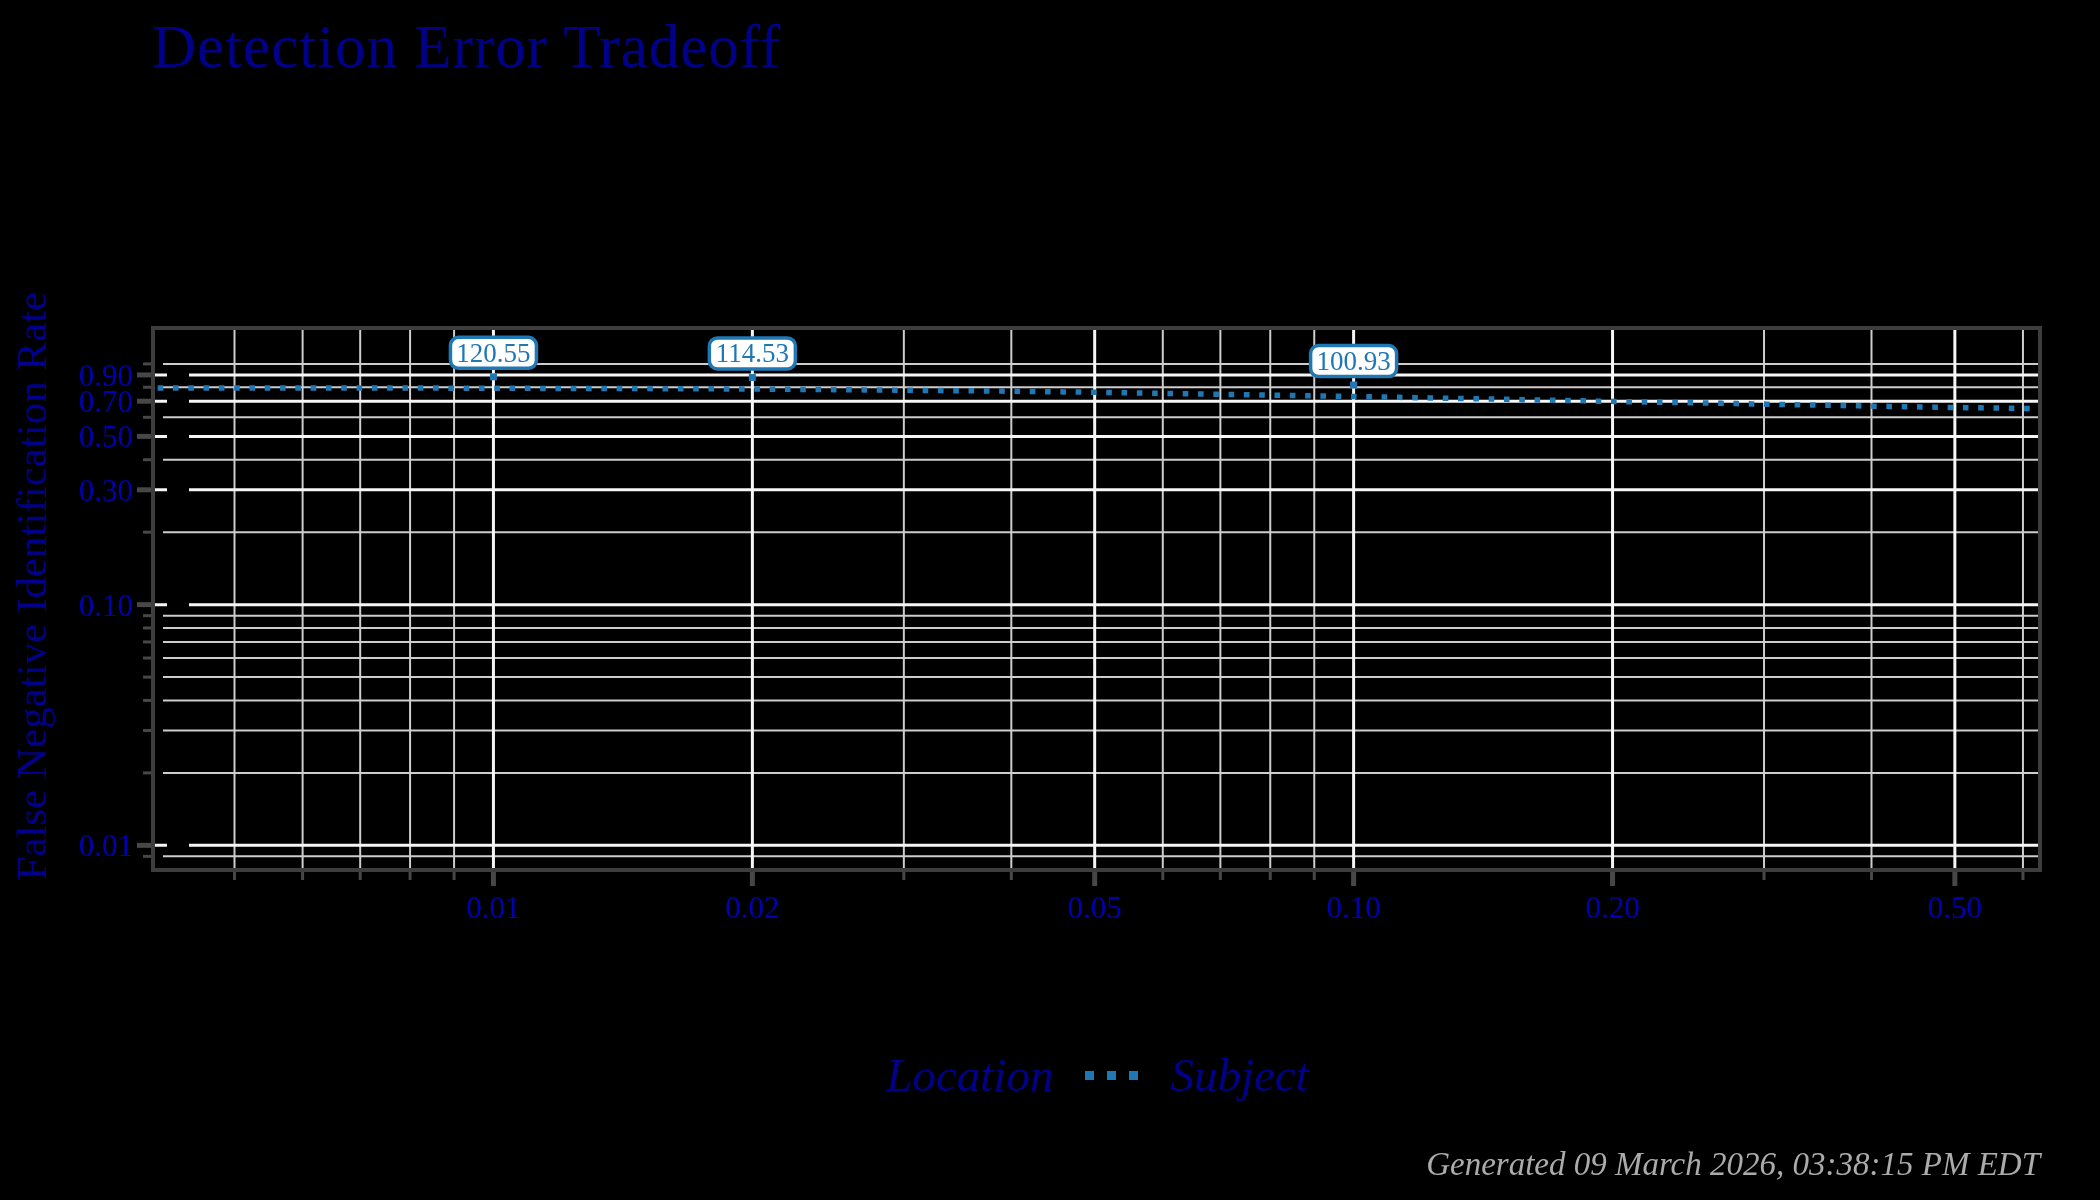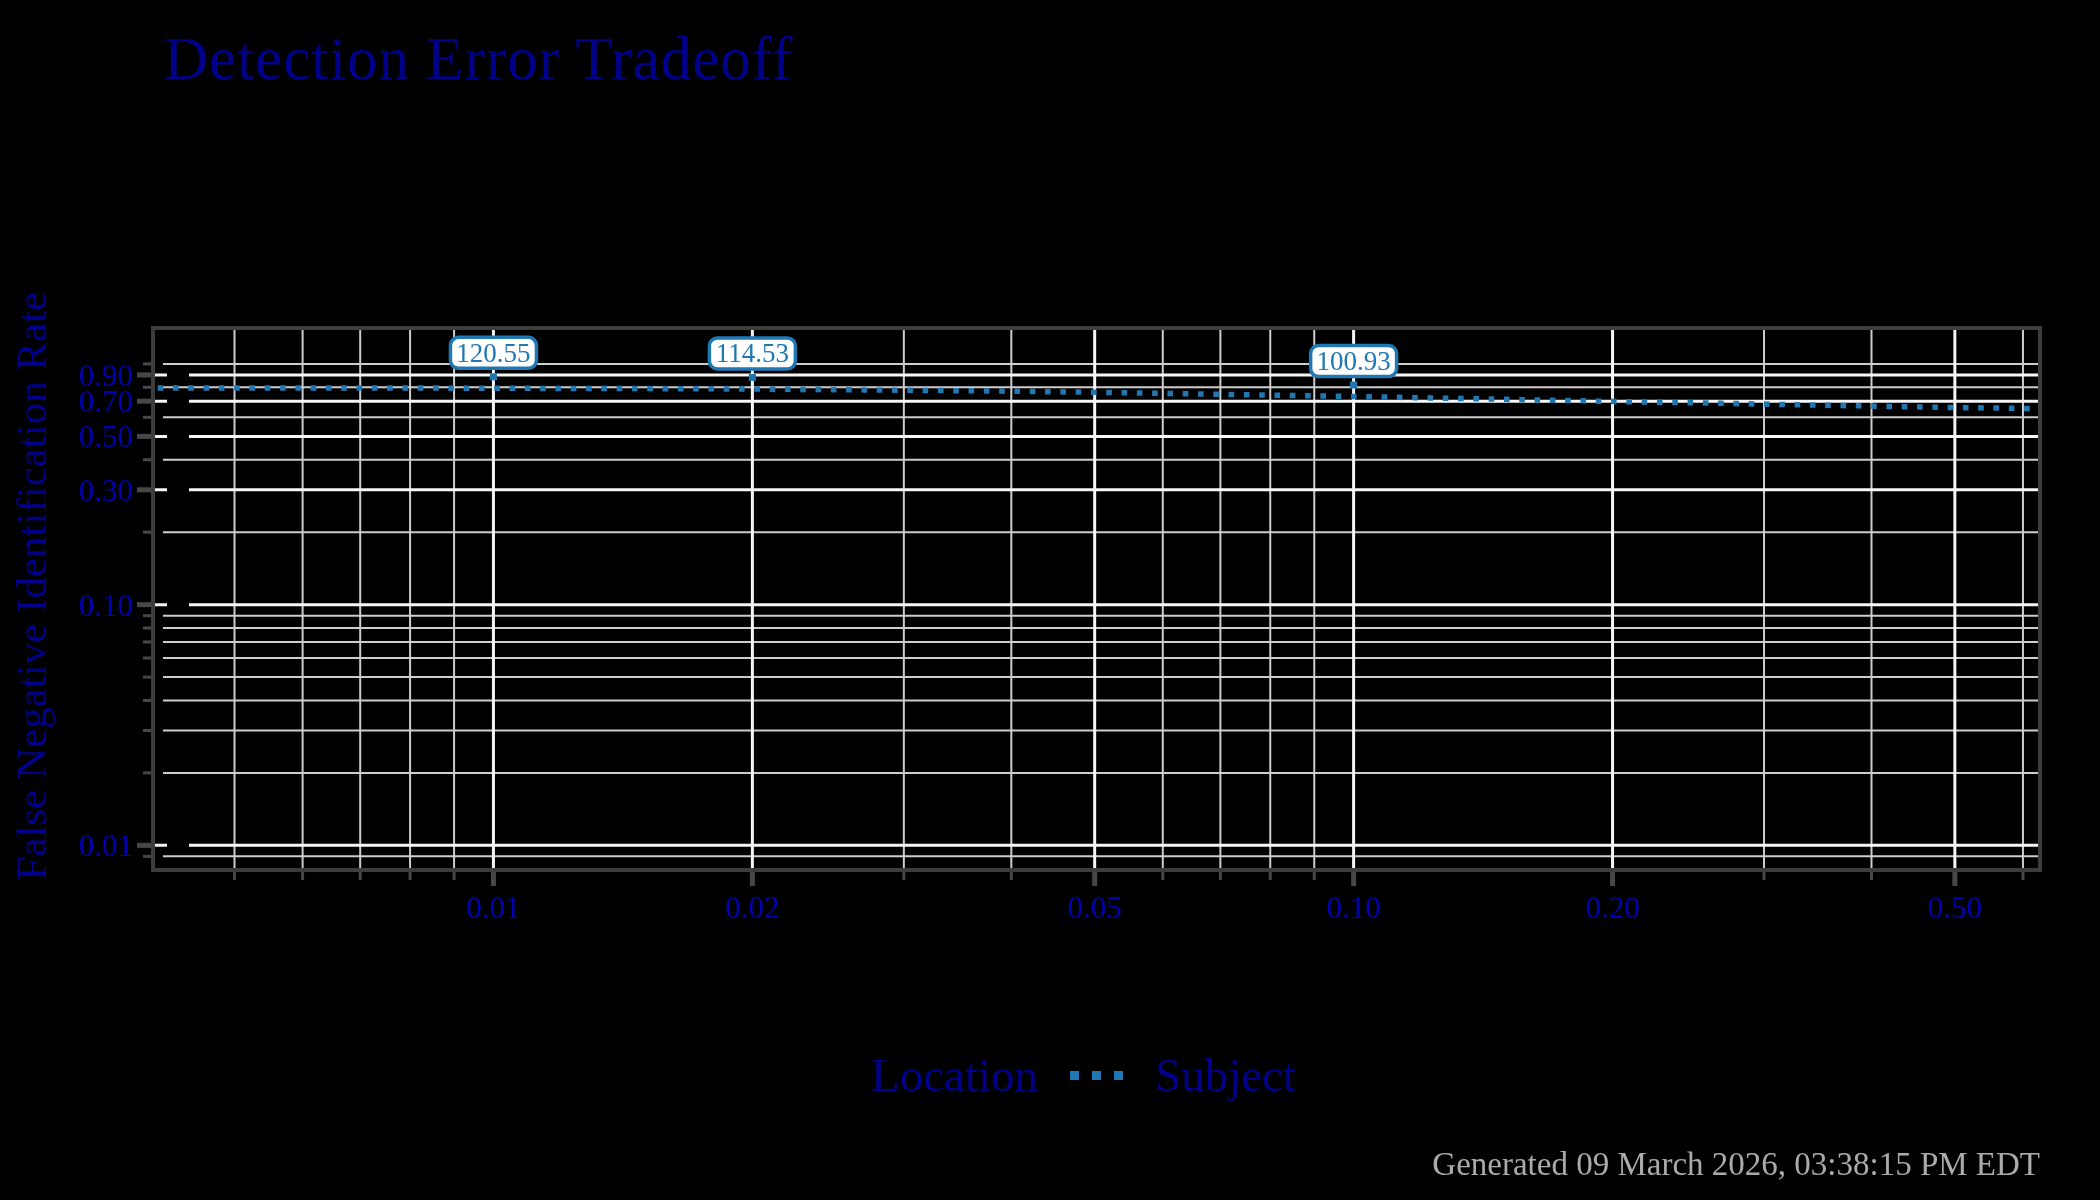--- a/index.html
+++ b/index.html
@@ -1,29 +1,29 @@
 <!DOCTYPE html>
 <html><head>
 <meta charset="utf-8">
 <style>
   html,body{margin:0;padding:0;background:#000;}
   .page{position:relative;width:2100px;height:1200px;background:#000000;overflow:hidden;
         font-family:"Liberation Serif","DejaVu Serif",serif;}
   .chart-title{position:absolute;left:152px;top:12px;font-size:61px;color:#00008B;
-        font-weight:normal;margin:12px;letter-spacing:1px;}
+        font-weight:normal;margin:0;letter-spacing:1px;}
   .ylabel{position:absolute;left:-320px;top:563px;width:700px;height:46px;text-align:center;
         transform:rotate(-90deg);font-size:43px;color:#00008B;}
   .xlabel{position:absolute;left:153px;top:941px;width:1887px;text-align:center;
         font-size:44px;color:#00008B;}
   #chart-svg{position:absolute;left:0;top:0;}
-  .legend{position:absolute;left:140px;top:1048px;width:1887px;display:flex;
-        justify-content:center;align-items:center;gap:32px;font-size:47px;color:#00008B;}
+  .legend{position:absolute;left:154px;top:1048px;width:1887px;display:flex;
+        justify-content:center;align-items:center;gap:32px;font-size:47px;color:#00008B;font-style:italic;}
   .legend-dots{display:inline-flex;gap:13px;align-items:center;}
   .legend-dots i{width:9px;height:9px;display:block;}
-  .footer{position:absolute;right:60px;top:1146px;font-size:33px;color:#ababab;}
+  .footer{position:absolute;right:60px;top:1146px;font-size:33px;font-style:italic;color:#ababab;}
   text.tick{font-family:"Liberation Serif","DejaVu Serif",serif;font-size:31px;fill:#0000B4;}
   text.ann{font-family:"Liberation Serif","DejaVu Serif",serif;font-size:27px;}
 </style>
 </head>
 <body>
 
 <div class="page">
   <h1 class="chart-title">Detection Error Tradeoff</h1>
   <div class="ylabel">False Negative Identification Rate</div>
   <svg id="chart-svg" width="2100" height="1200">

